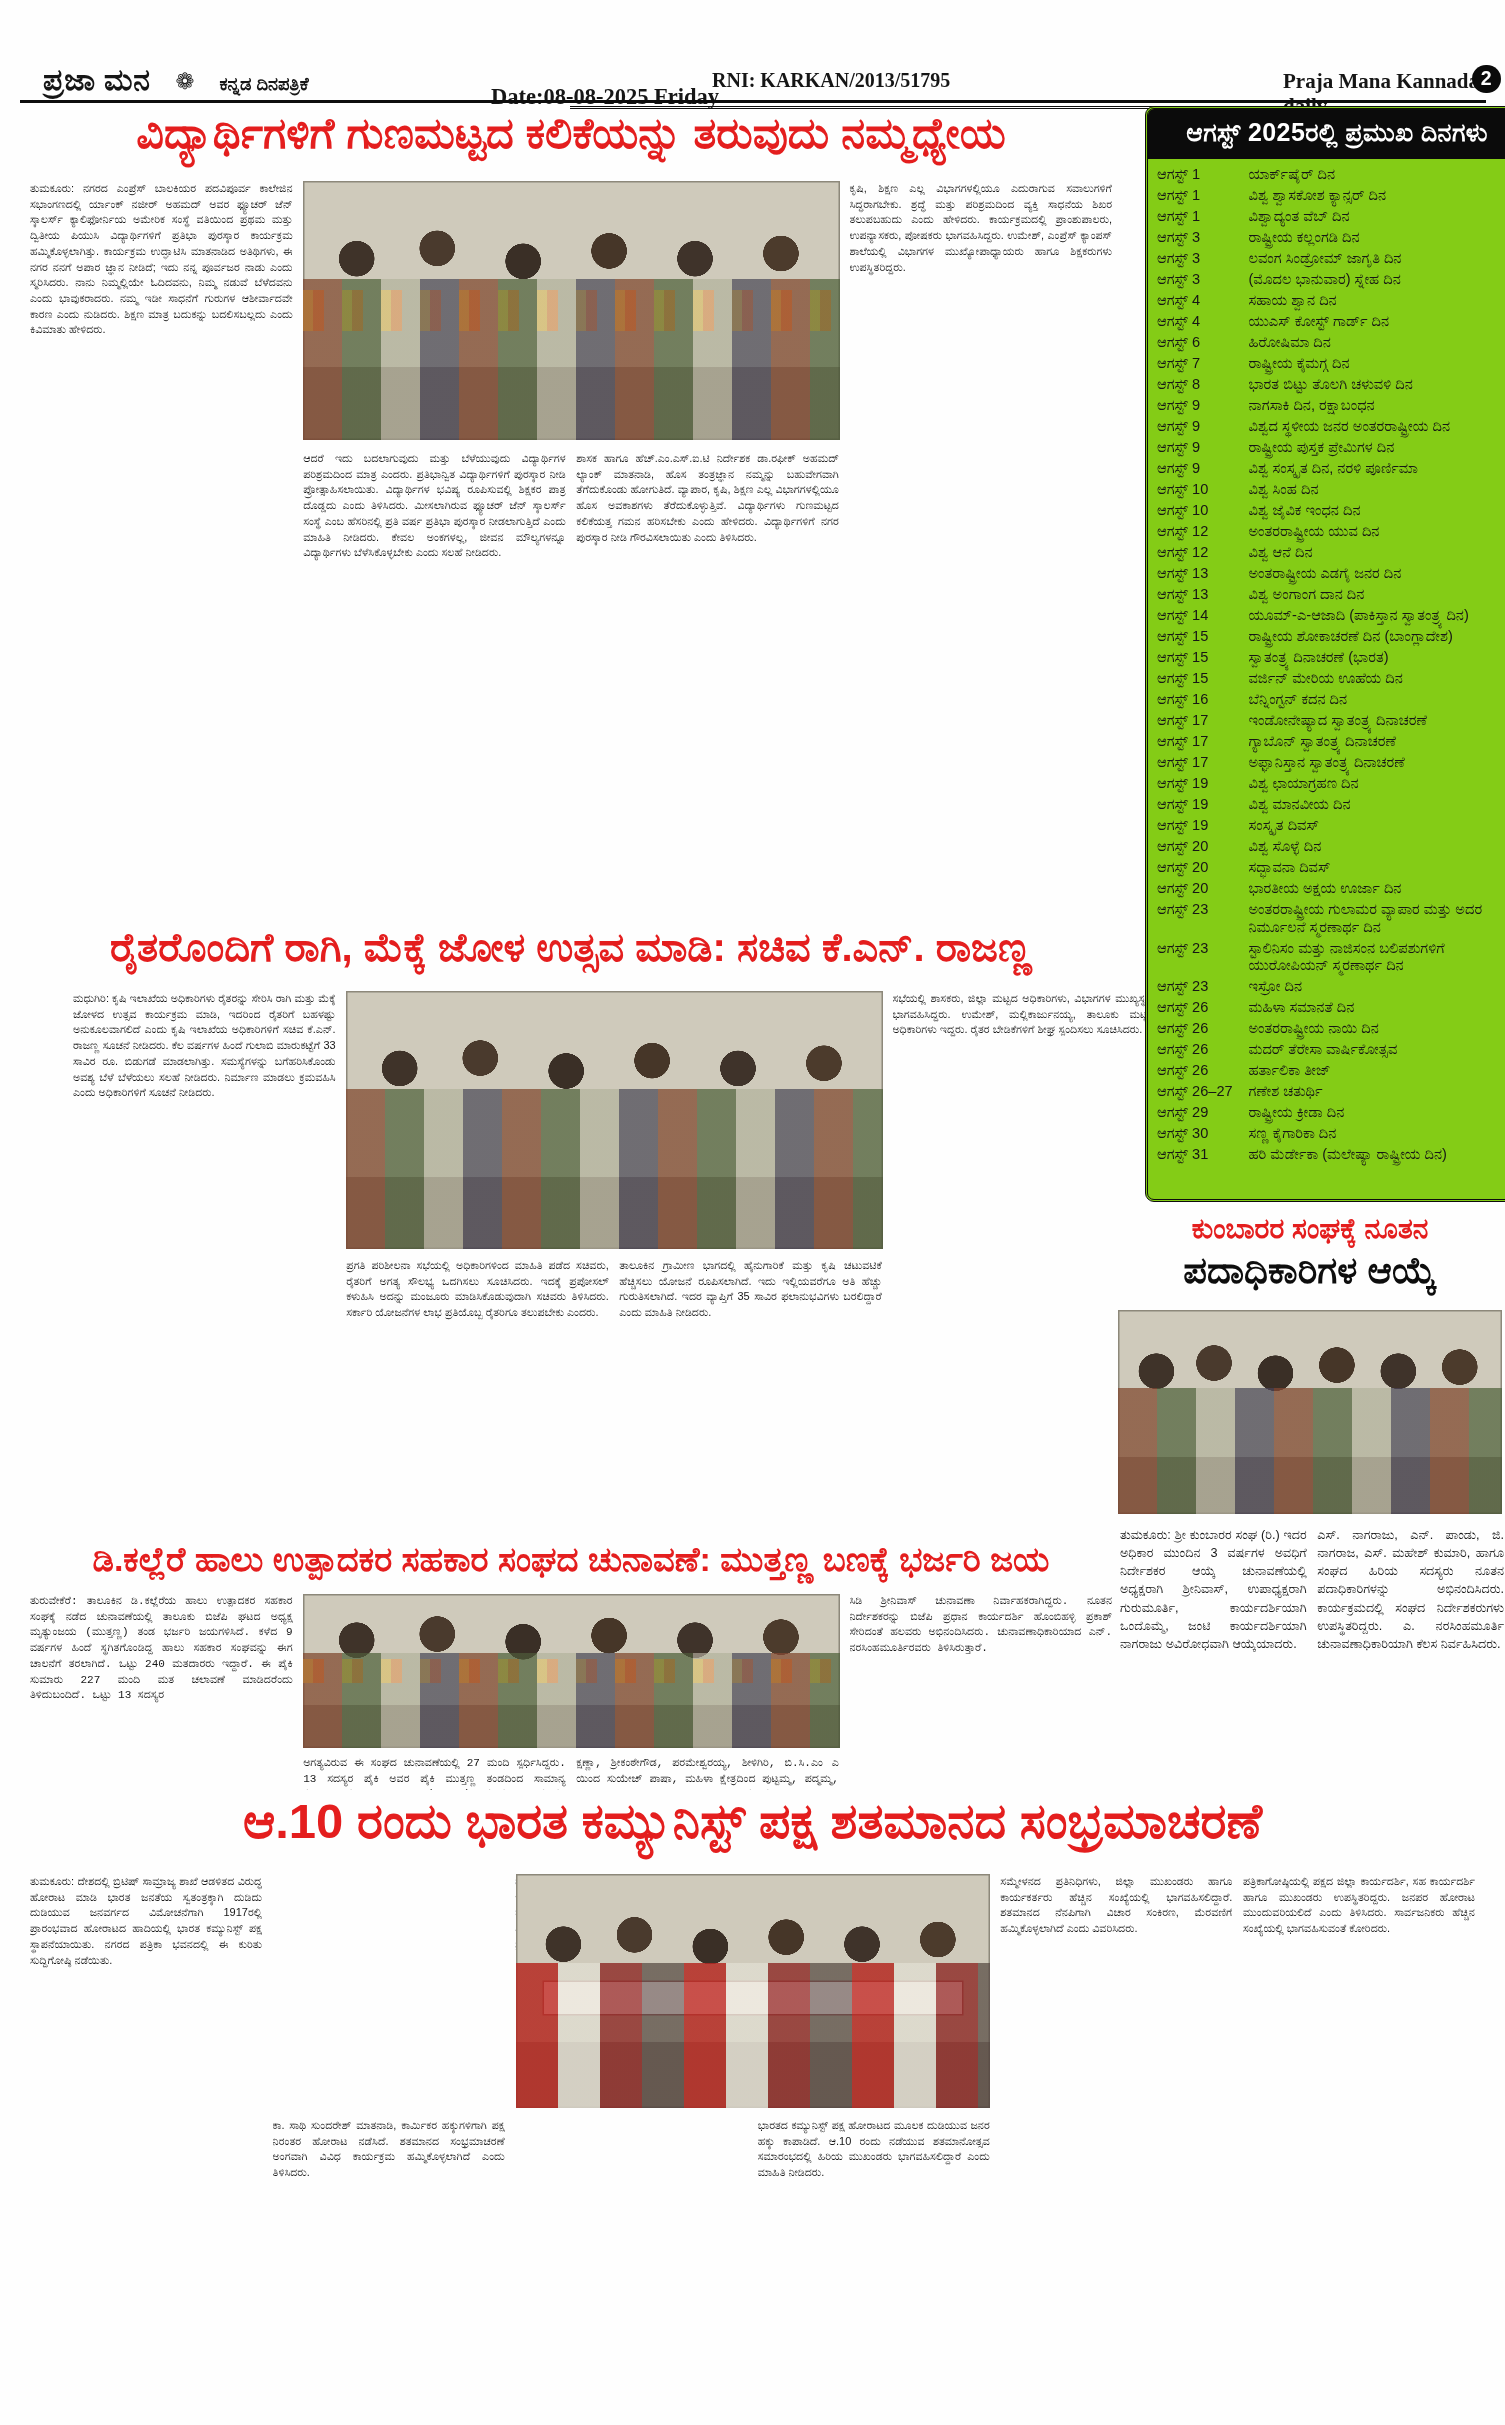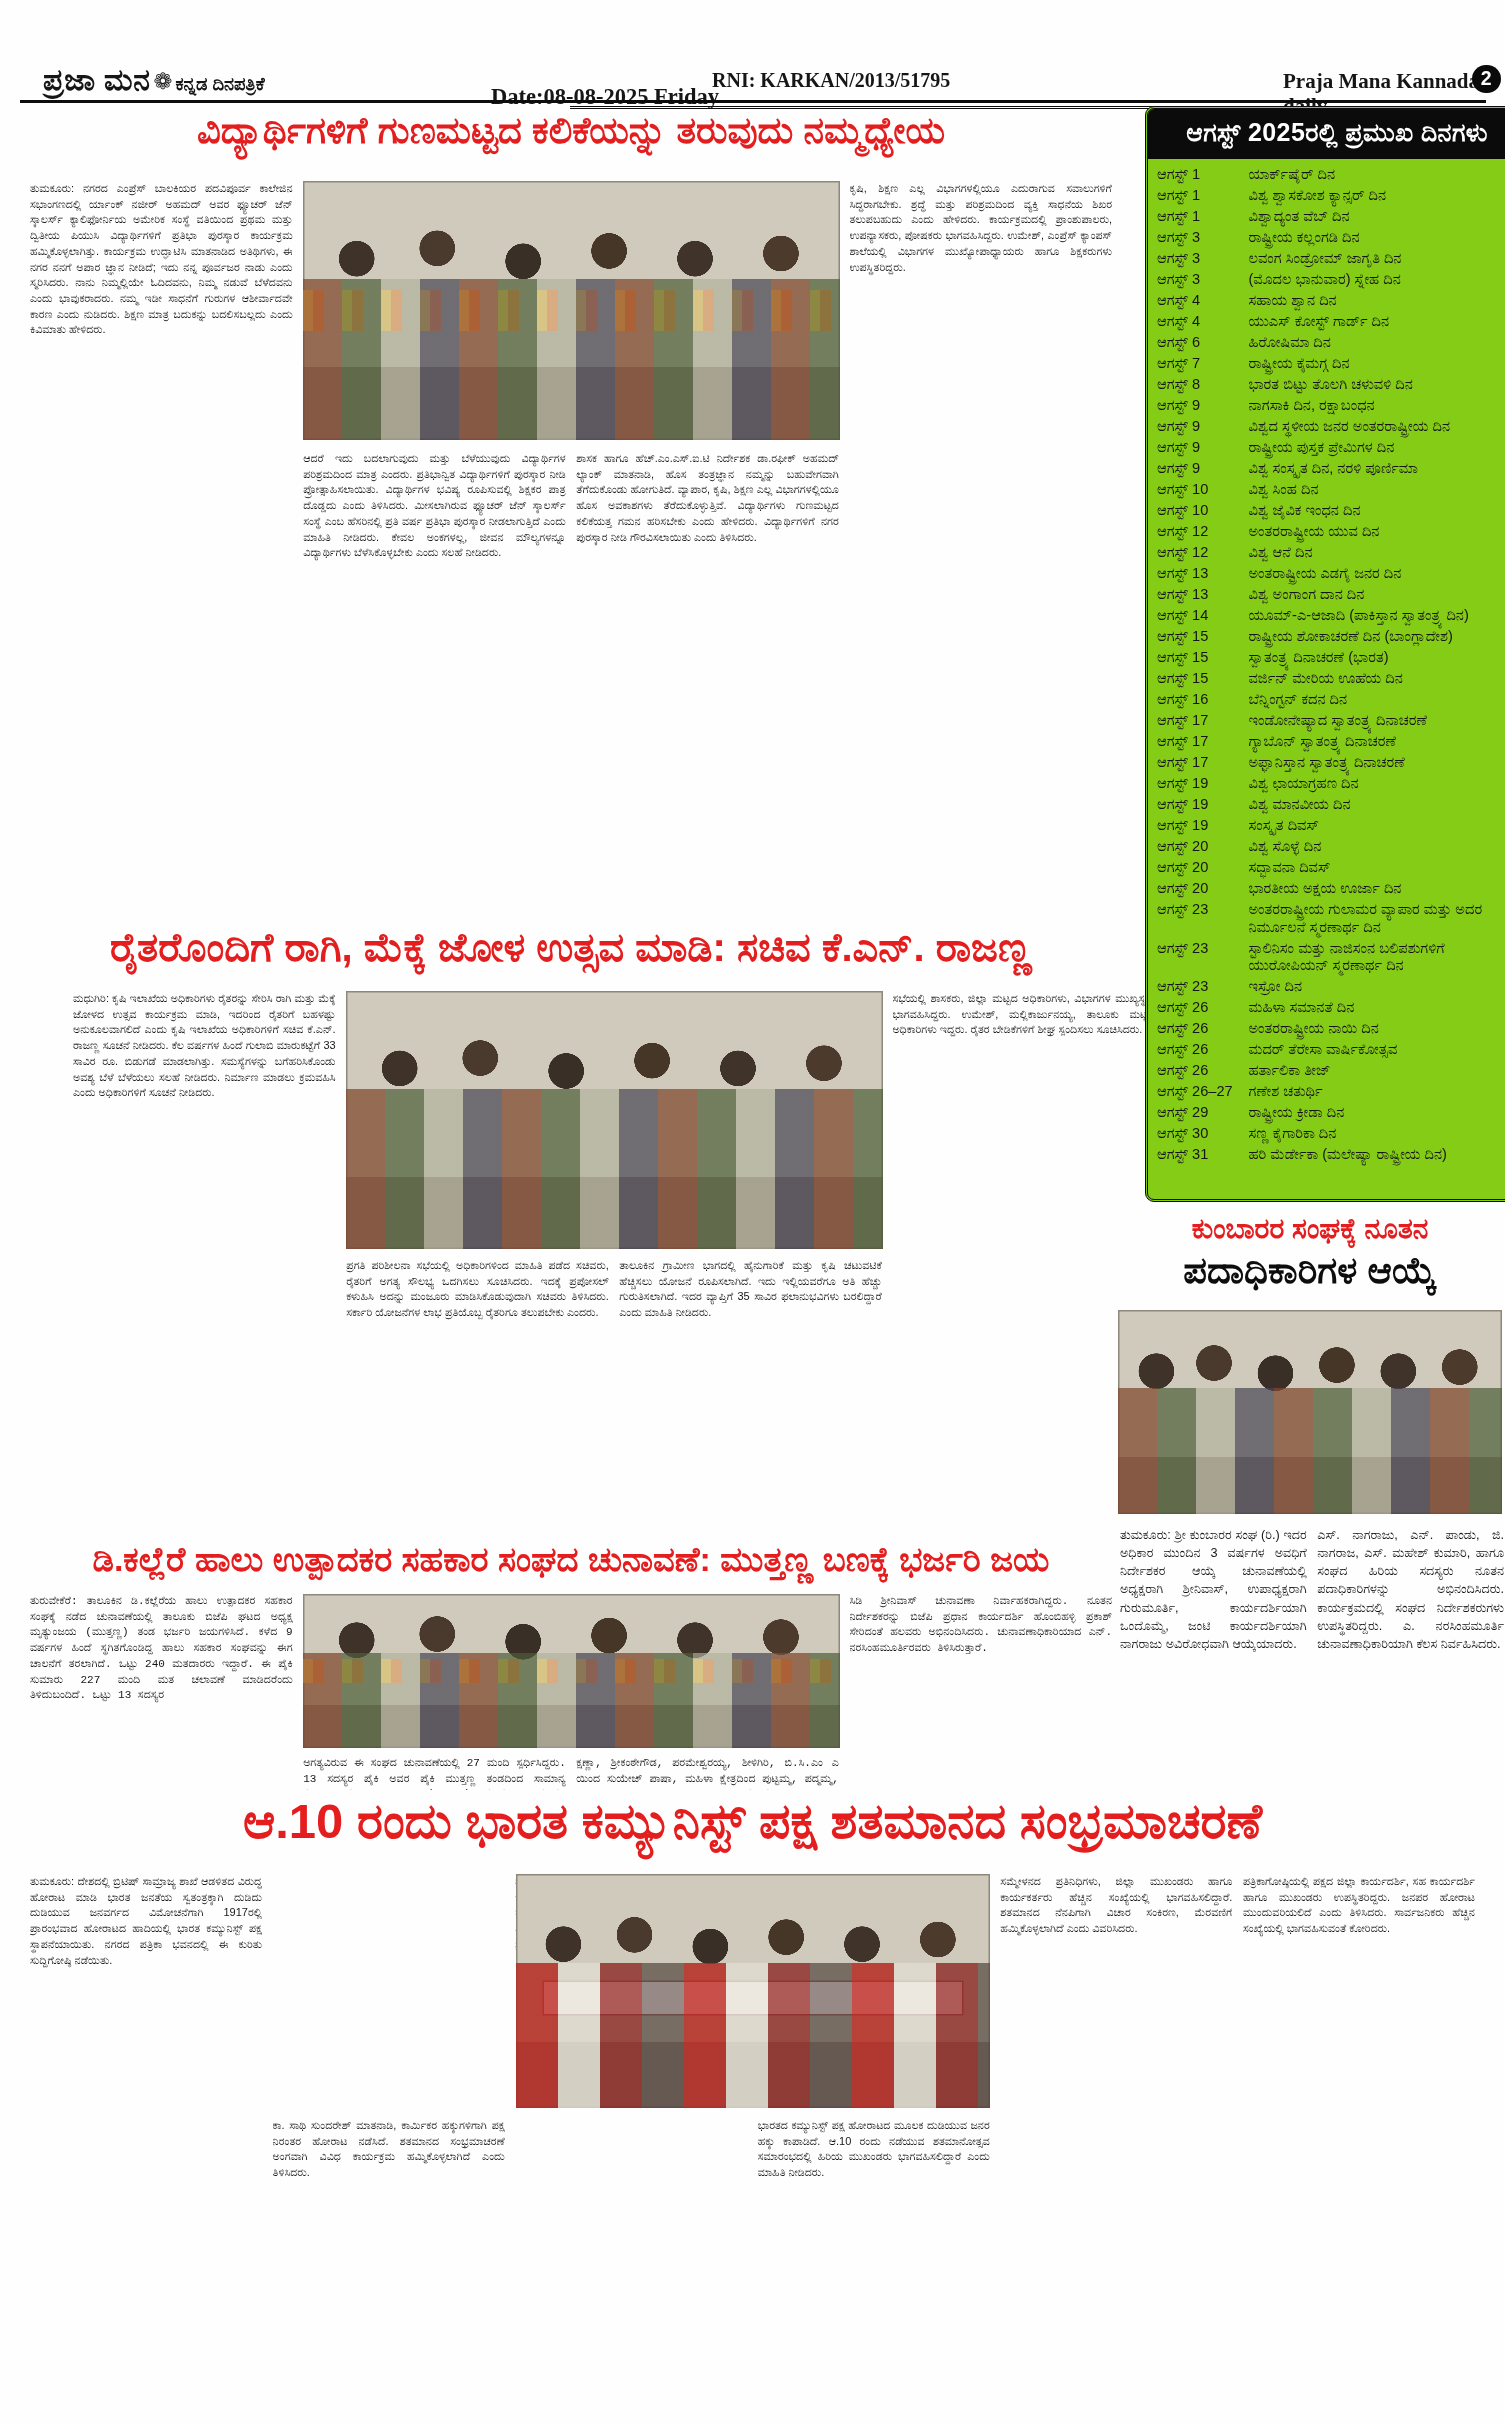--- a/index.html
+++ b/index.html
@@ -6,36 +6,36 @@
     --headline-red:#e41e1e;
     --ink:#161616;
     --bar-black:#0b0b0b;
   }
   html,body{margin:0;padding:0;background:#d9d9d9;}
   .page{position:relative;width:1505px;height:2426px;background:#fefefe;
         font-family:"Liberation Sans",sans-serif;color:var(--ink);overflow:hidden;}
 
   
   .masthead{position:absolute;left:0;top:63px;width:1505px;height:37px;}
-  .logo{position:absolute;left:43px;top:0;display:flex;align-items:baseline;gap:3px;}
+  .logo{position:absolute;left:43px;top:0;display:flex;align-items:baseline;gap:25px;}
   .logo .main{font-family:"Liberation Serif",serif;font-weight:bold;font-size:30px;letter-spacing:0.7px;}
   .logo .flower{font-size:22.5px;position:relative;top:-1.5px;}
   .logo .sub{font-size:18px;font-weight:bold;}
   .m-date{position:absolute;left:491px;top:4.5px;font-family:"Liberation Serif",serif;font-weight:bold;font-size:22.5px;margin-top:16px;}
   .m-rni{position:absolute;left:712px;top:6px;font-family:"Liberation Serif",serif;font-weight:bold;font-size:20px;}
   .m-paper{position:absolute;left:1283px;top:6px;font-family:"Liberation Serif",serif;font-weight:bold;font-size:21px;}
   .m-page{position:absolute;left:1472px;top:1.5px;width:28.5px;height:28.5px;border-radius:50%;
           background:#0a0a0a;color:#fff;font-weight:bold;font-size:19.5px;
           display:flex;align-items:center;justify-content:center;}
   .m-rule{position:absolute;left:19.5px;top:100px;width:1466px;border-top:3px solid #0d0d0d;}
   .m-rule2{position:absolute;left:570px;top:106px;width:935px;border-top:3px double #0d0d0d;}
 
   
   .hl{color:var(--headline-red);font-weight:bold;line-height:1.06;}
-  .a1-hl{position:absolute;left:30px;top:111px;width:1082px;font-size:37px;text-align:center;}
+  .a1-hl{position:absolute;left:30px;top:111px;width:1082px;font-size:43px;text-align:center;}
   .a2-hl{position:absolute;left:30px;top:926px;width:1082px;font-size:40px;text-align:center;}
   .a3-hl{position:absolute;left:30px;top:1541px;width:1082px;font-size:34px;text-align:center;}
   .a5-hl{position:absolute;left:30px;top:1796px;width:1445px;font-size:49px;text-align:center;}
 
   
   .body{position:absolute;display:flex;gap:10.5px;}
   .col{flex:1 1 0;font-size:11px;line-height:1.43;text-align:justify;color:var(--ink);overflow:hidden;}
   .a1-body{left:30px;top:181px;width:1082px;height:735px;}
   .a2-body{left:30px;top:991px;width:1082px;height:541px;margin-left:43px;}
   .a3-body{left:30px;top:1594px;width:1082px;height:196px;font-family:Liberation Mono, monospace;}

